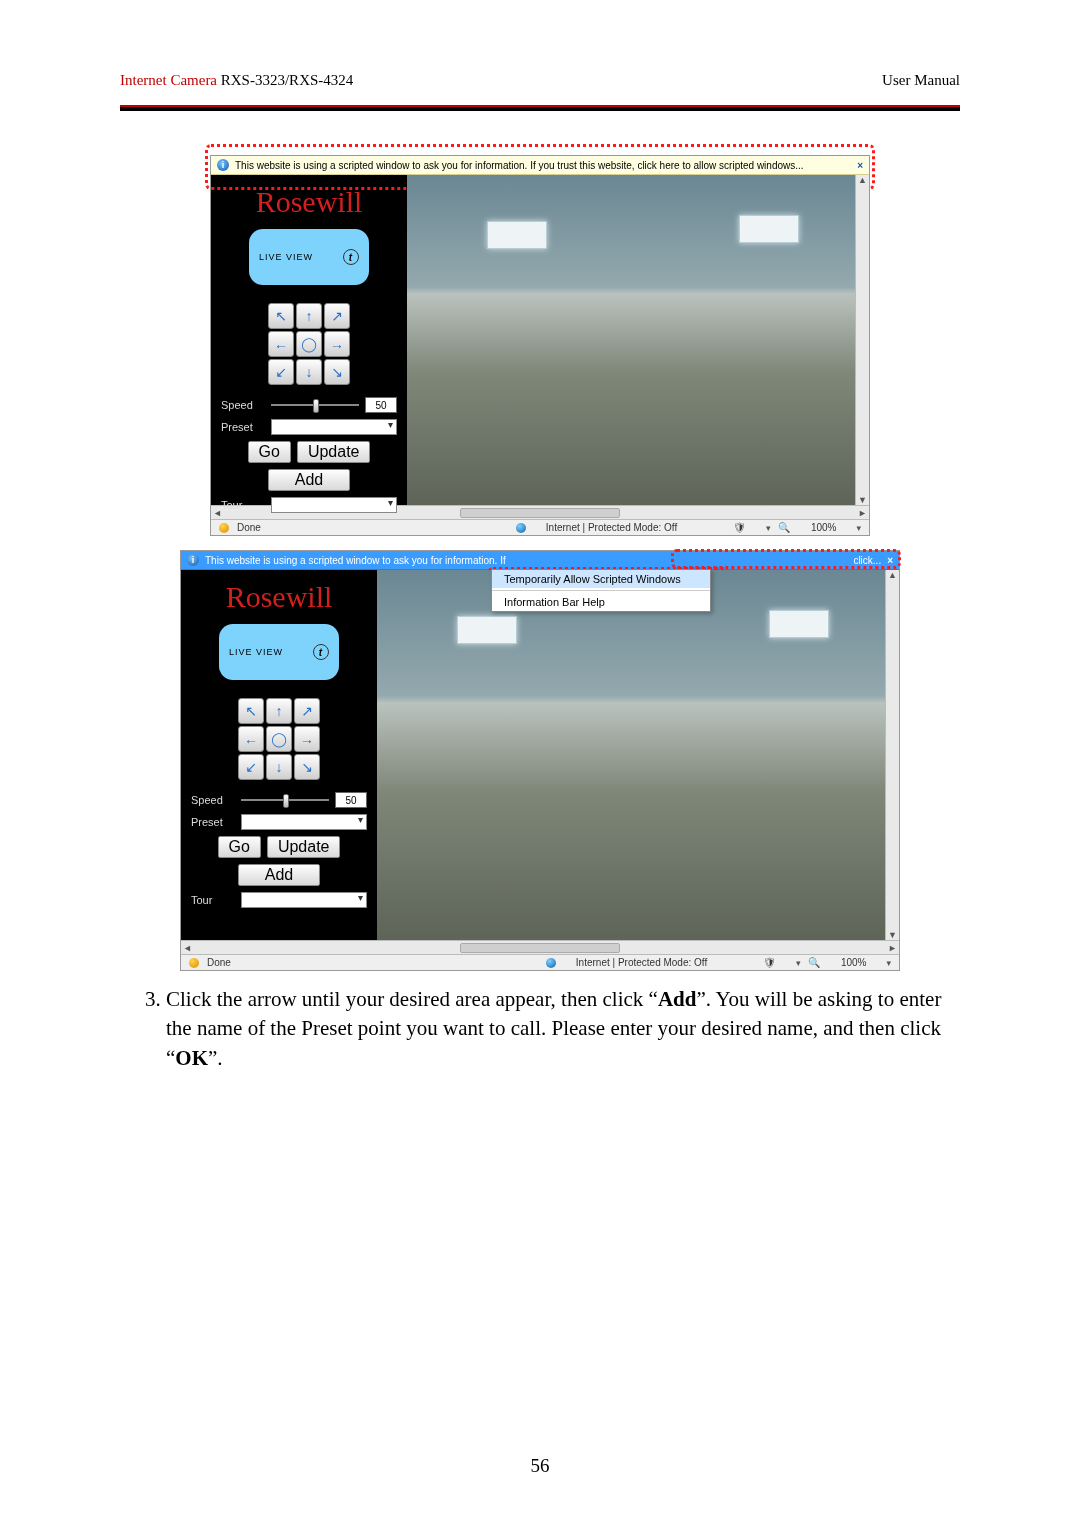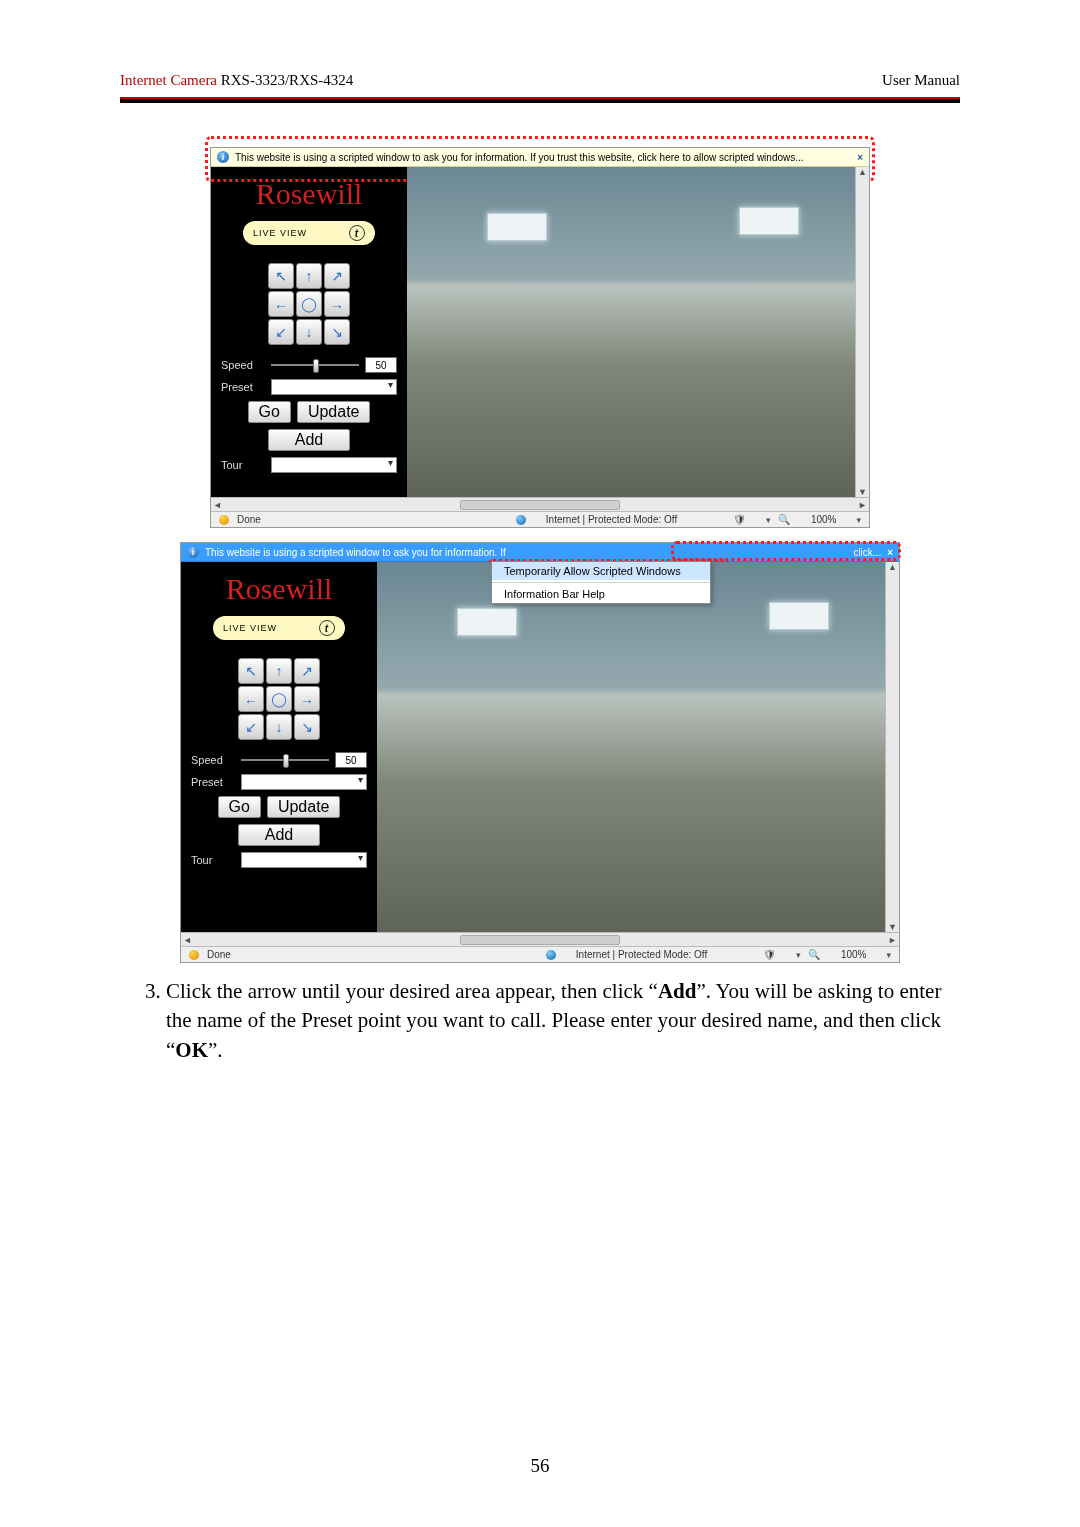--- a/index.html
+++ b/index.html
@@ -10,21 +10,21 @@
     height: 1527px;
     position: relative;
   }
   .page {
     padding: 72px 120px 60px 120px;
   }
   .header {
     display: flex;
     justify-content: space-between;
     font-size: 15px;
-    padding-bottom: 8px;
+    padding-bottom: 16px;
   }
   .header-left .red { color: #c00000; }
   .header-right { color: #000; }
   .header-rule {
     height: 6px;
     background: linear-gradient(to bottom, #c00000 0 40%, #000 40% 100%);
     margin-bottom: 44px;
   }
 
   
@@ -78,25 +78,25 @@
   }
   .logo {
     font-family: Liberation Serif, serif;
     color: #d41f1f;
     font-size: 30px;
     line-height: 1;
     text-align: center;
     margin: 4px 0 6px 0;
   }
   .liveview-pill {
-    background: #fef9c3;
+    background: #7dd3fc;
     color: #000;
     border-radius: 14px;
-    padding: 4px 10px;
-    width: 132px;
+    padding: 20px 10px;
+    width: 120px;
     margin: 0 auto 8px auto;
     display: flex;
     align-items: center;
     justify-content: space-between;
     font-size: 9px;
     letter-spacing: 1px;
   }
   .liveview-pill .circle {
     width: 16px; height: 16px; border: 1px solid #333; border-radius: 50%;
     display: flex; align-items: center; justify-content: center;

